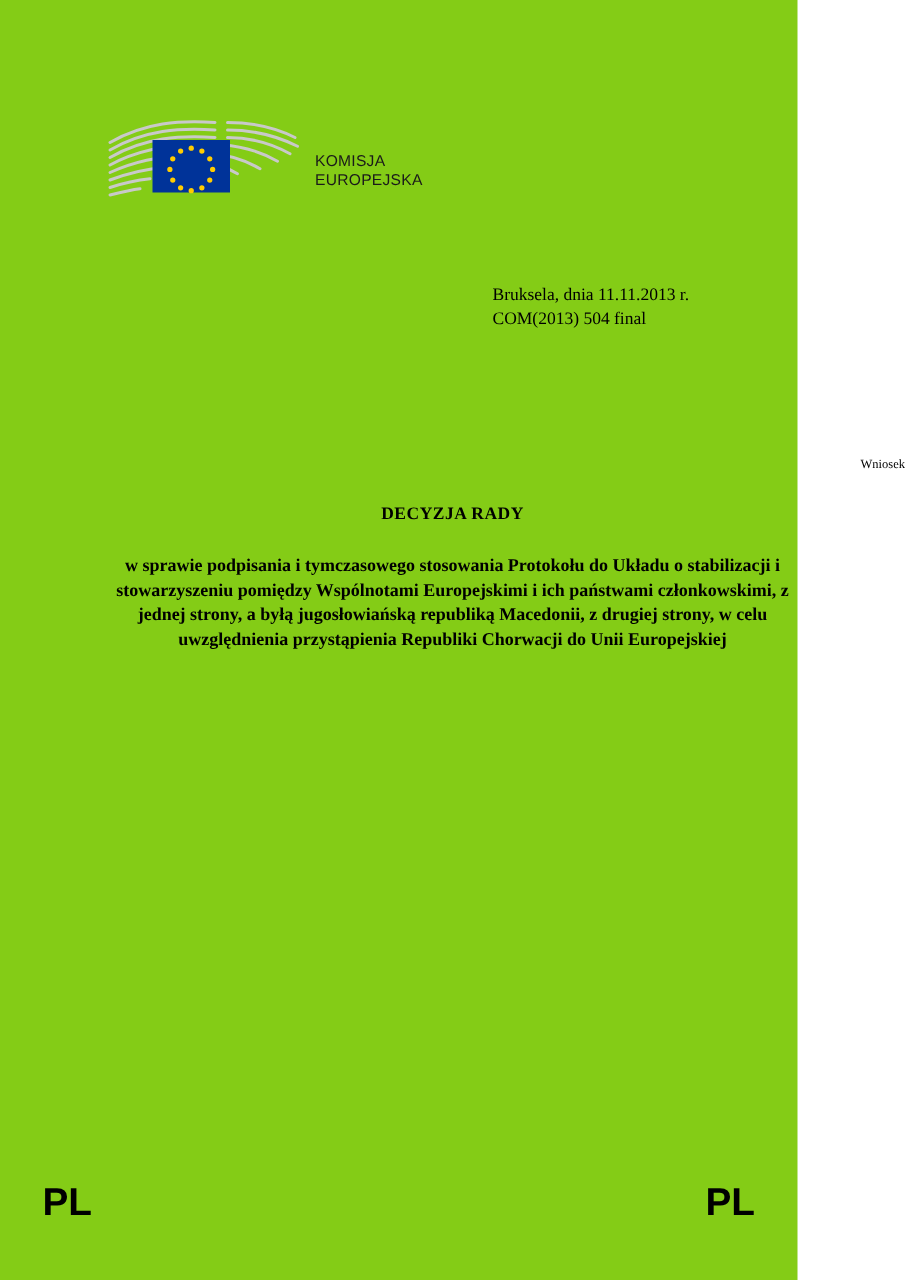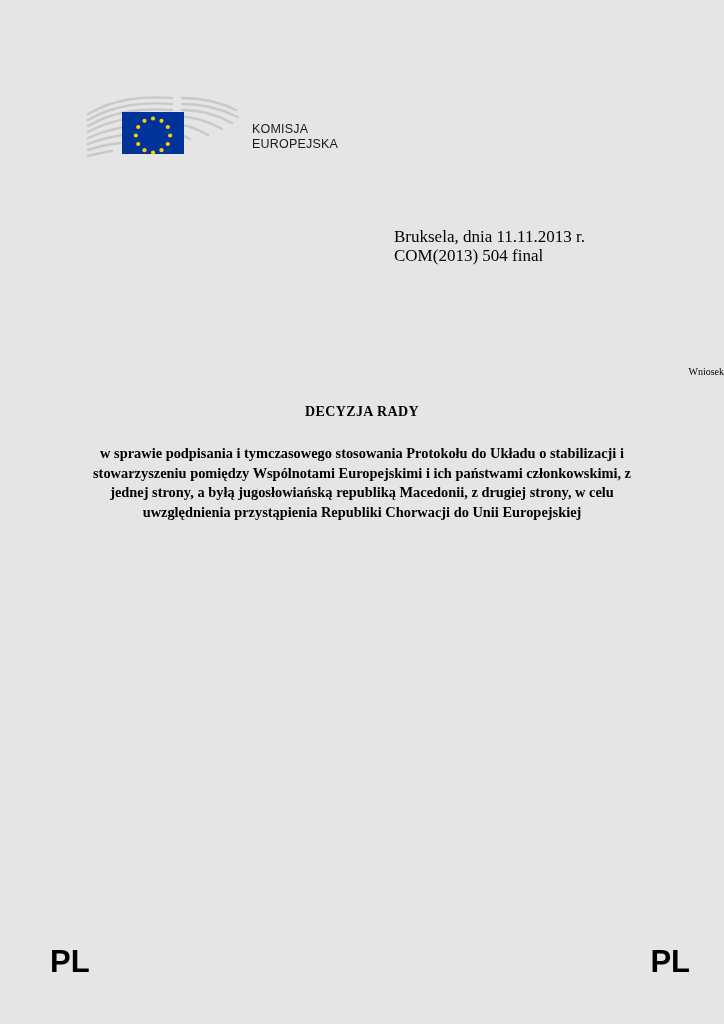--- a/index.html
+++ b/index.html
@@ -12,23 +12,23 @@
     height: 1024px;
     position: relative;
     font-family: "Liberation Serif", serif;
     color: #000000;
     overflow: hidden;
   }
 
   .page {
     position: absolute;
     left: 0; top: 0;
-    width: 724px;
+    width: 638px;
     height: 1024px;
-    background: #e5e5e5;
+    background: #84cc16;
   }
 
   
   .header {
     position: absolute;
     left: 86px;
     top: 96px;
     display: flex;
     align-items: flex-start;
   }
@@ -49,21 +49,21 @@
     letter-spacing: 0.2px;
     color: #1a1a1a;
     white-space: pre-line;
   }
 
   
   .meta {
     position: absolute;
     left: 394px;
     top: 228px;
-    font-size: 17px;
+    font-size: 14px;
     line-height: 18.5px;
   }
   .meta .meta-line { white-space: nowrap; }
   .meta .meta-gap { height: 18px; }
 
   
   .doc-kind {
     position: absolute;
     top: 366px;
     left: 0;
@@ -94,21 +94,20 @@
   }
 
   
   .lang-left, .lang-right {
     position: absolute;
     top: 944px;
     font-family: "Liberation Sans", sans-serif;
     font-size: 31px;
     font-weight: bold;
     color: #000000;
-    margin-left: 16px;
   }
   .lang-left { left: 34px; }
   .lang-right { right: 34px; }
 </style>
 </head>
 <body>
 
 <div class="page">
 
   <div class="header">

